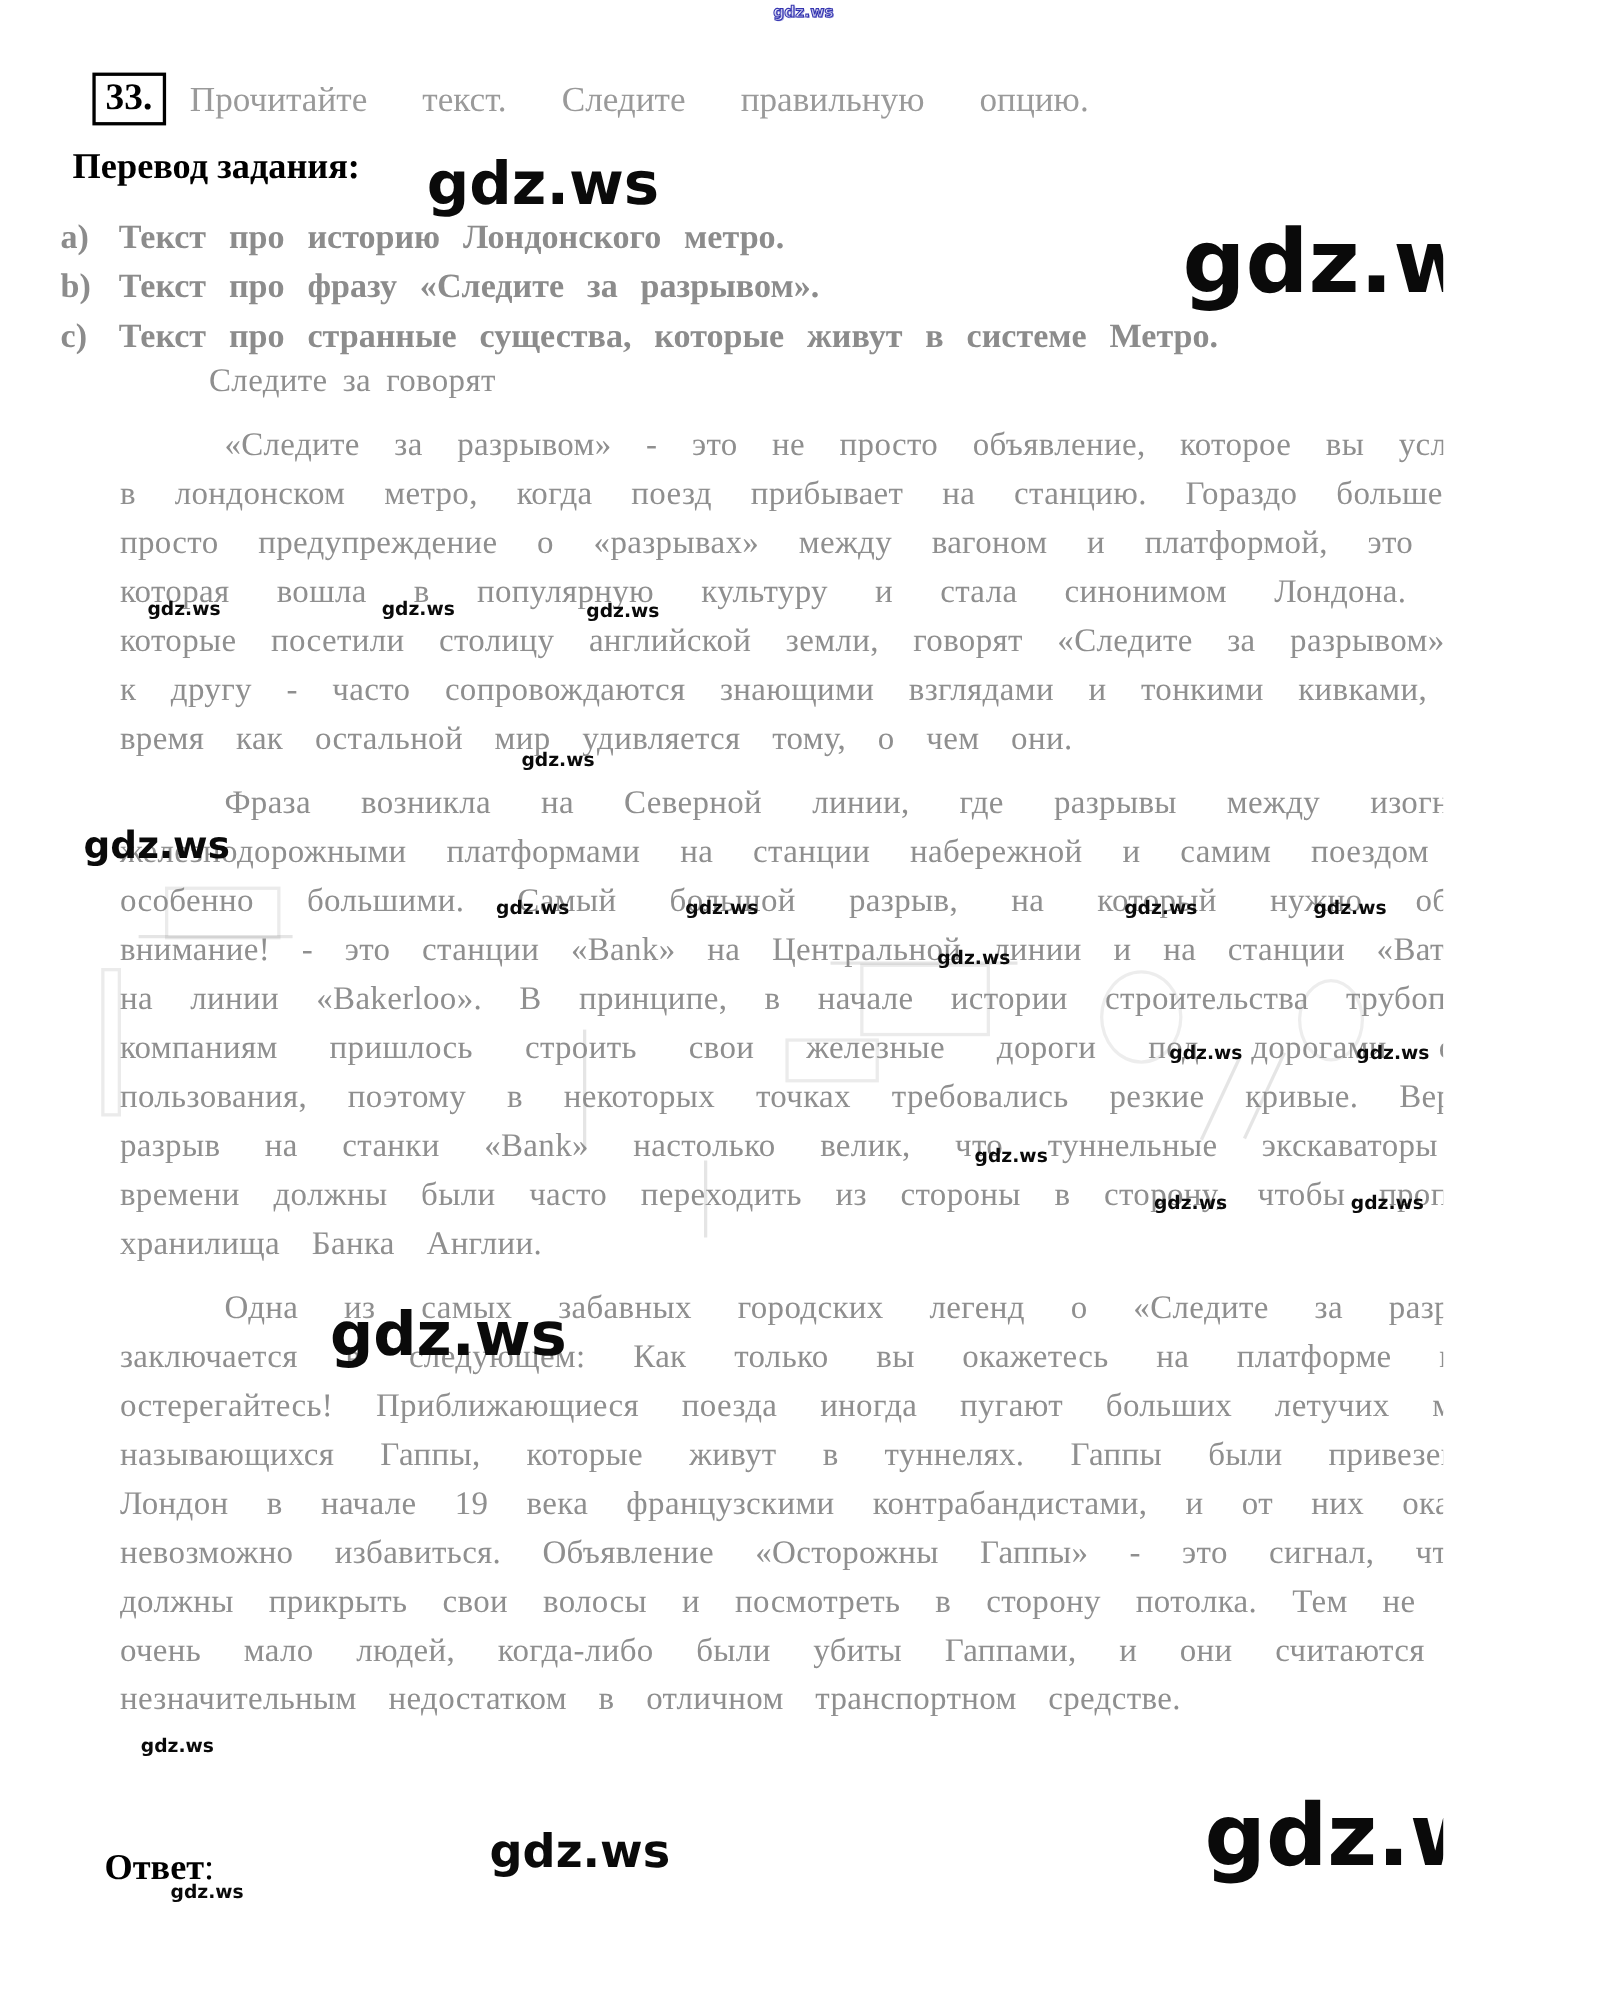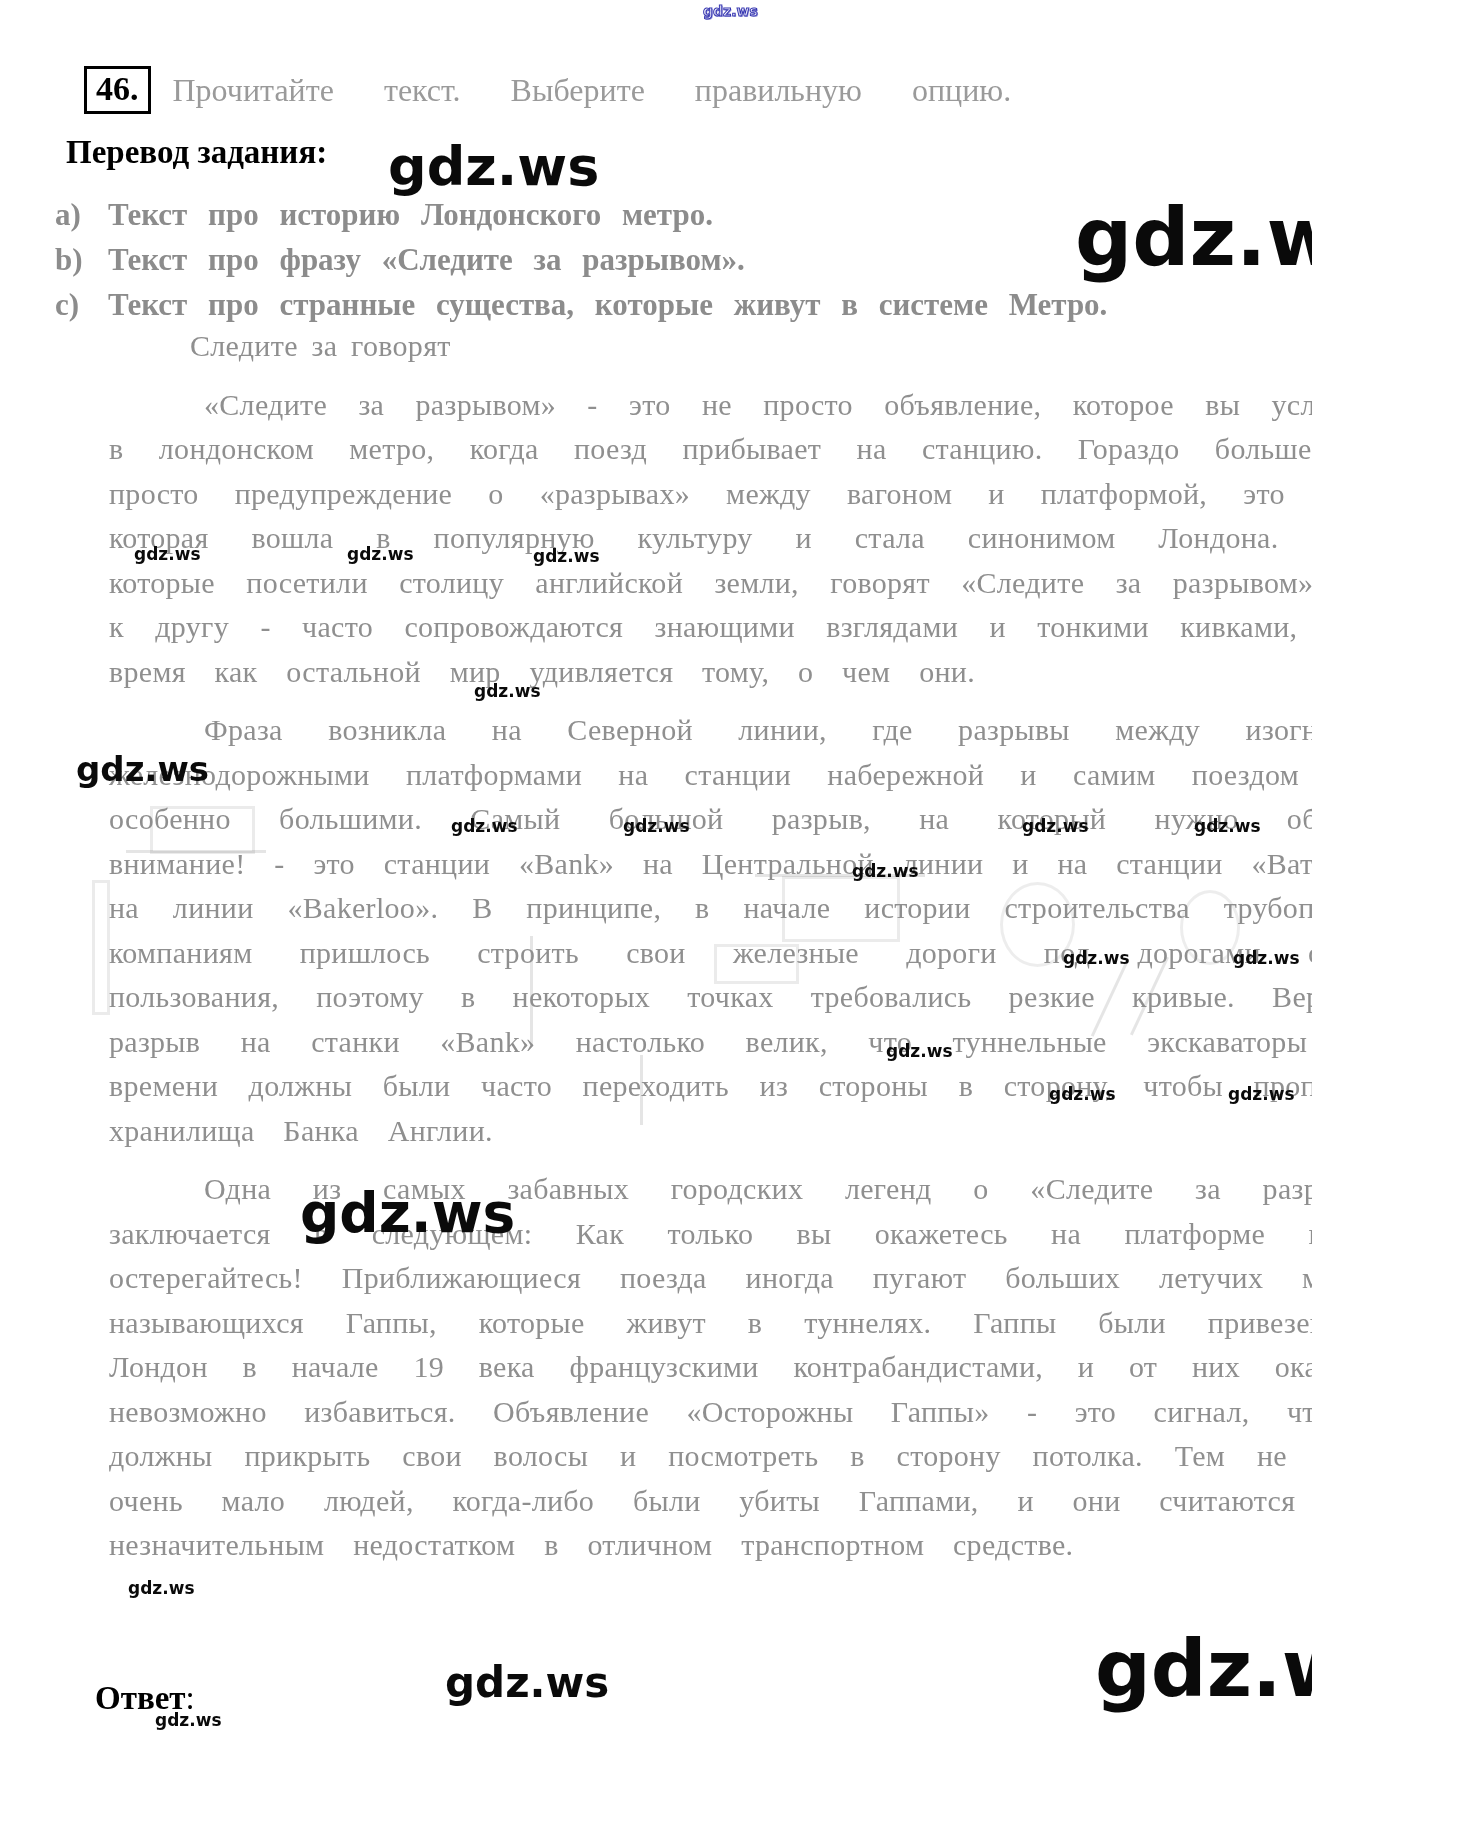--- a/index.html
+++ b/index.html
@@ -95,21 +95,21 @@
   .g-ell { border: 3px solid rgba(0,0,0,0.07); border-radius: 50%; }
 </style>
 </head>
 <body>
 
 <div class="page">
 
   <div class="wm wm-tiny" style="left:703px; top:4px;">gdz.ws</div>
 
   <div class="task-row">
-    <span class="task-num">46.</span><span class="task-instr">Прочитайте текст. Выберите правильную опцию.</span>
+    <span class="task-num">33.</span><span class="task-instr">Прочитайте текст. Следите правильную опцию.</span>
   </div>
 
   <div class="trans-heading">Перевод задания:</div>
 
   <div class="options">
     <div class="opt">
       <span class="opt-letter">a)</span><span>Текст про историю Лондонского метро.</span>
     </div>
     <div class="opt">
       <span class="opt-letter">b)</span><span>Текст про фразу «Следите за разрывом».</span>

